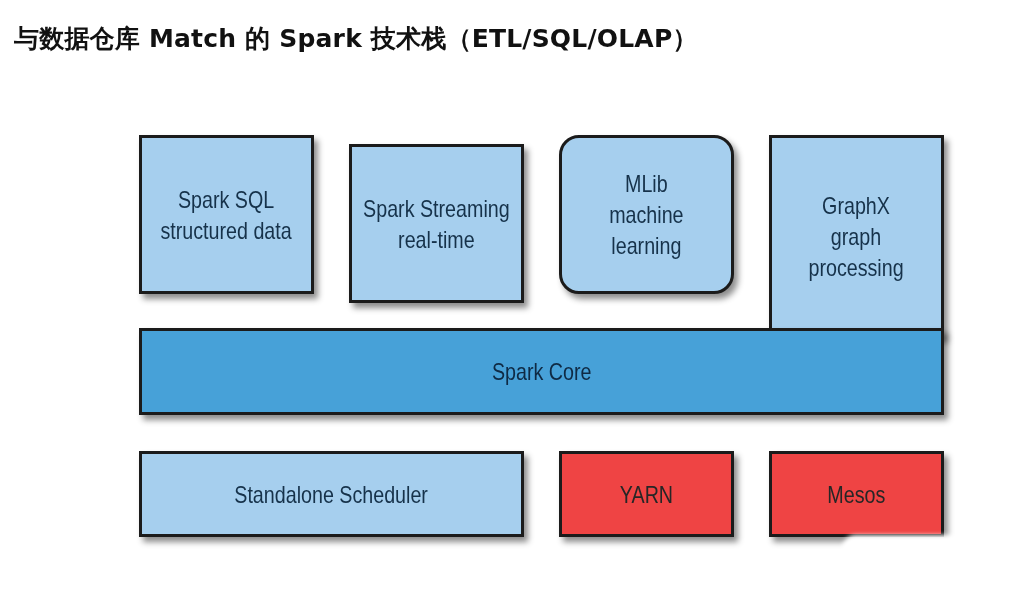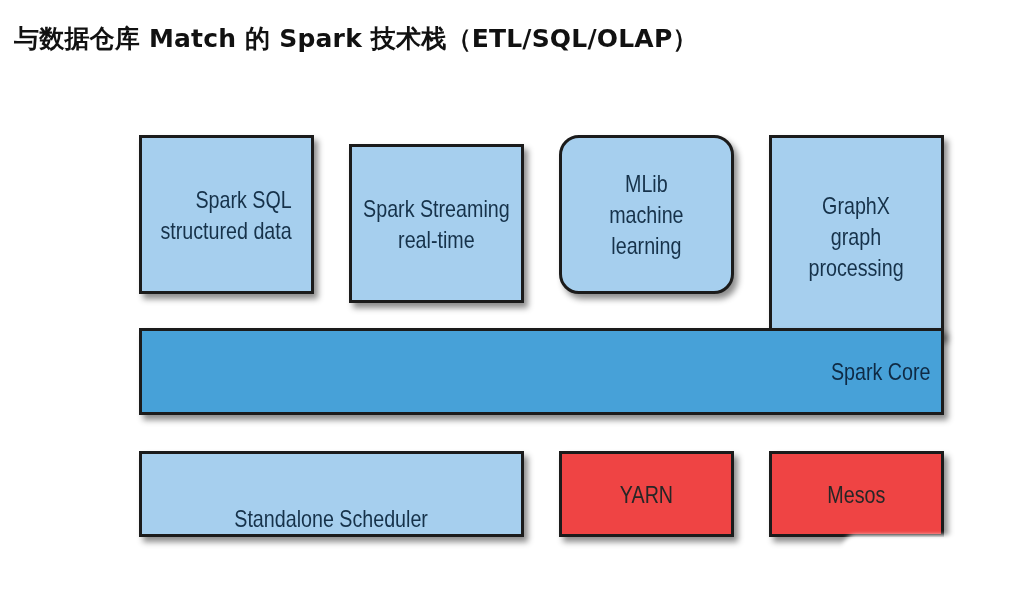--- a/index.html
+++ b/index.html
@@ -15,34 +15,34 @@
     .box {
       position: absolute; box-sizing: border-box;
       border: 3px solid #1b1b1b;
       box-shadow: 4px 5px 6px rgba(0,0,0,0.45);
       display: flex; align-items: center; justify-content: center; text-align: center;
       font-family: "Liberation Sans", "DejaVu Sans", sans-serif;
       font-size: 24px; line-height: 31px; transform-origin: center;
     }
     .box .lbl { display: inline-block; transform: scaleX(0.82); white-space: nowrap; }
     .light { background: #a6cfee; color: #16324a; }
-    .core { background: #47a1d8; color: #0f2a44; justify-content: flex-end; }
+    .core { background: #47a1d8; color: #0f2a44; }
     .grey { background: #ef4444; color: #262626; }
     .line { display: block; }
     .patch {
       position: absolute; left: 842px; top: 535px; width: 135px; height: 28px;
       background: #ffffff; border-radius: 14px; filter: blur(2px);
     }
   </style>
 </head>
 <body>
 
 <div class="title">与数据仓库 Match 的 Spark 技术栈（ETL/SQL/OLAP）</div>
 
-<div class="box light" style="left:139px;top:135px;width:175px;height:159px;text-align:right;">
+<div class="box light" style="left:139px;top:135px;width:175px;height:159px;">
   <div class="lbl">
     <span class="line">Spark SQL</span>
     <span class="line">structured data</span>
   </div>
 </div>
 <div class="box light" style="left:349px;top:144px;width:175px;height:159px;">
   <div class="lbl">
     <span class="line">Spark Streaming</span>
     <span class="line">real-time</span>
   </div>
@@ -61,21 +61,21 @@
     <span class="line">processing</span>
   </div>
 </div>
 
 <div class="box core" style="left:139px;top:328px;width:805px;height:87px;">
   <div class="lbl">
       <span class="line">Spark Core</span>
     </div>
 </div>
 
-<div class="box light" style="left:139px;top:451px;width:385px;height:86px;align-items:flex-end;">
+<div class="box light" style="left:139px;top:451px;width:385px;height:86px;">
   <div class="lbl">
       <span class="line">Standalone Scheduler</span>
     </div>
 </div>
 <div class="box grey" style="left:559px;top:451px;width:175px;height:86px;">
   <div class="lbl">
       <span class="line">YARN</span>
     </div>
 </div>
 <div class="box grey" style="left:769px;top:451px;width:175px;height:86px;">

